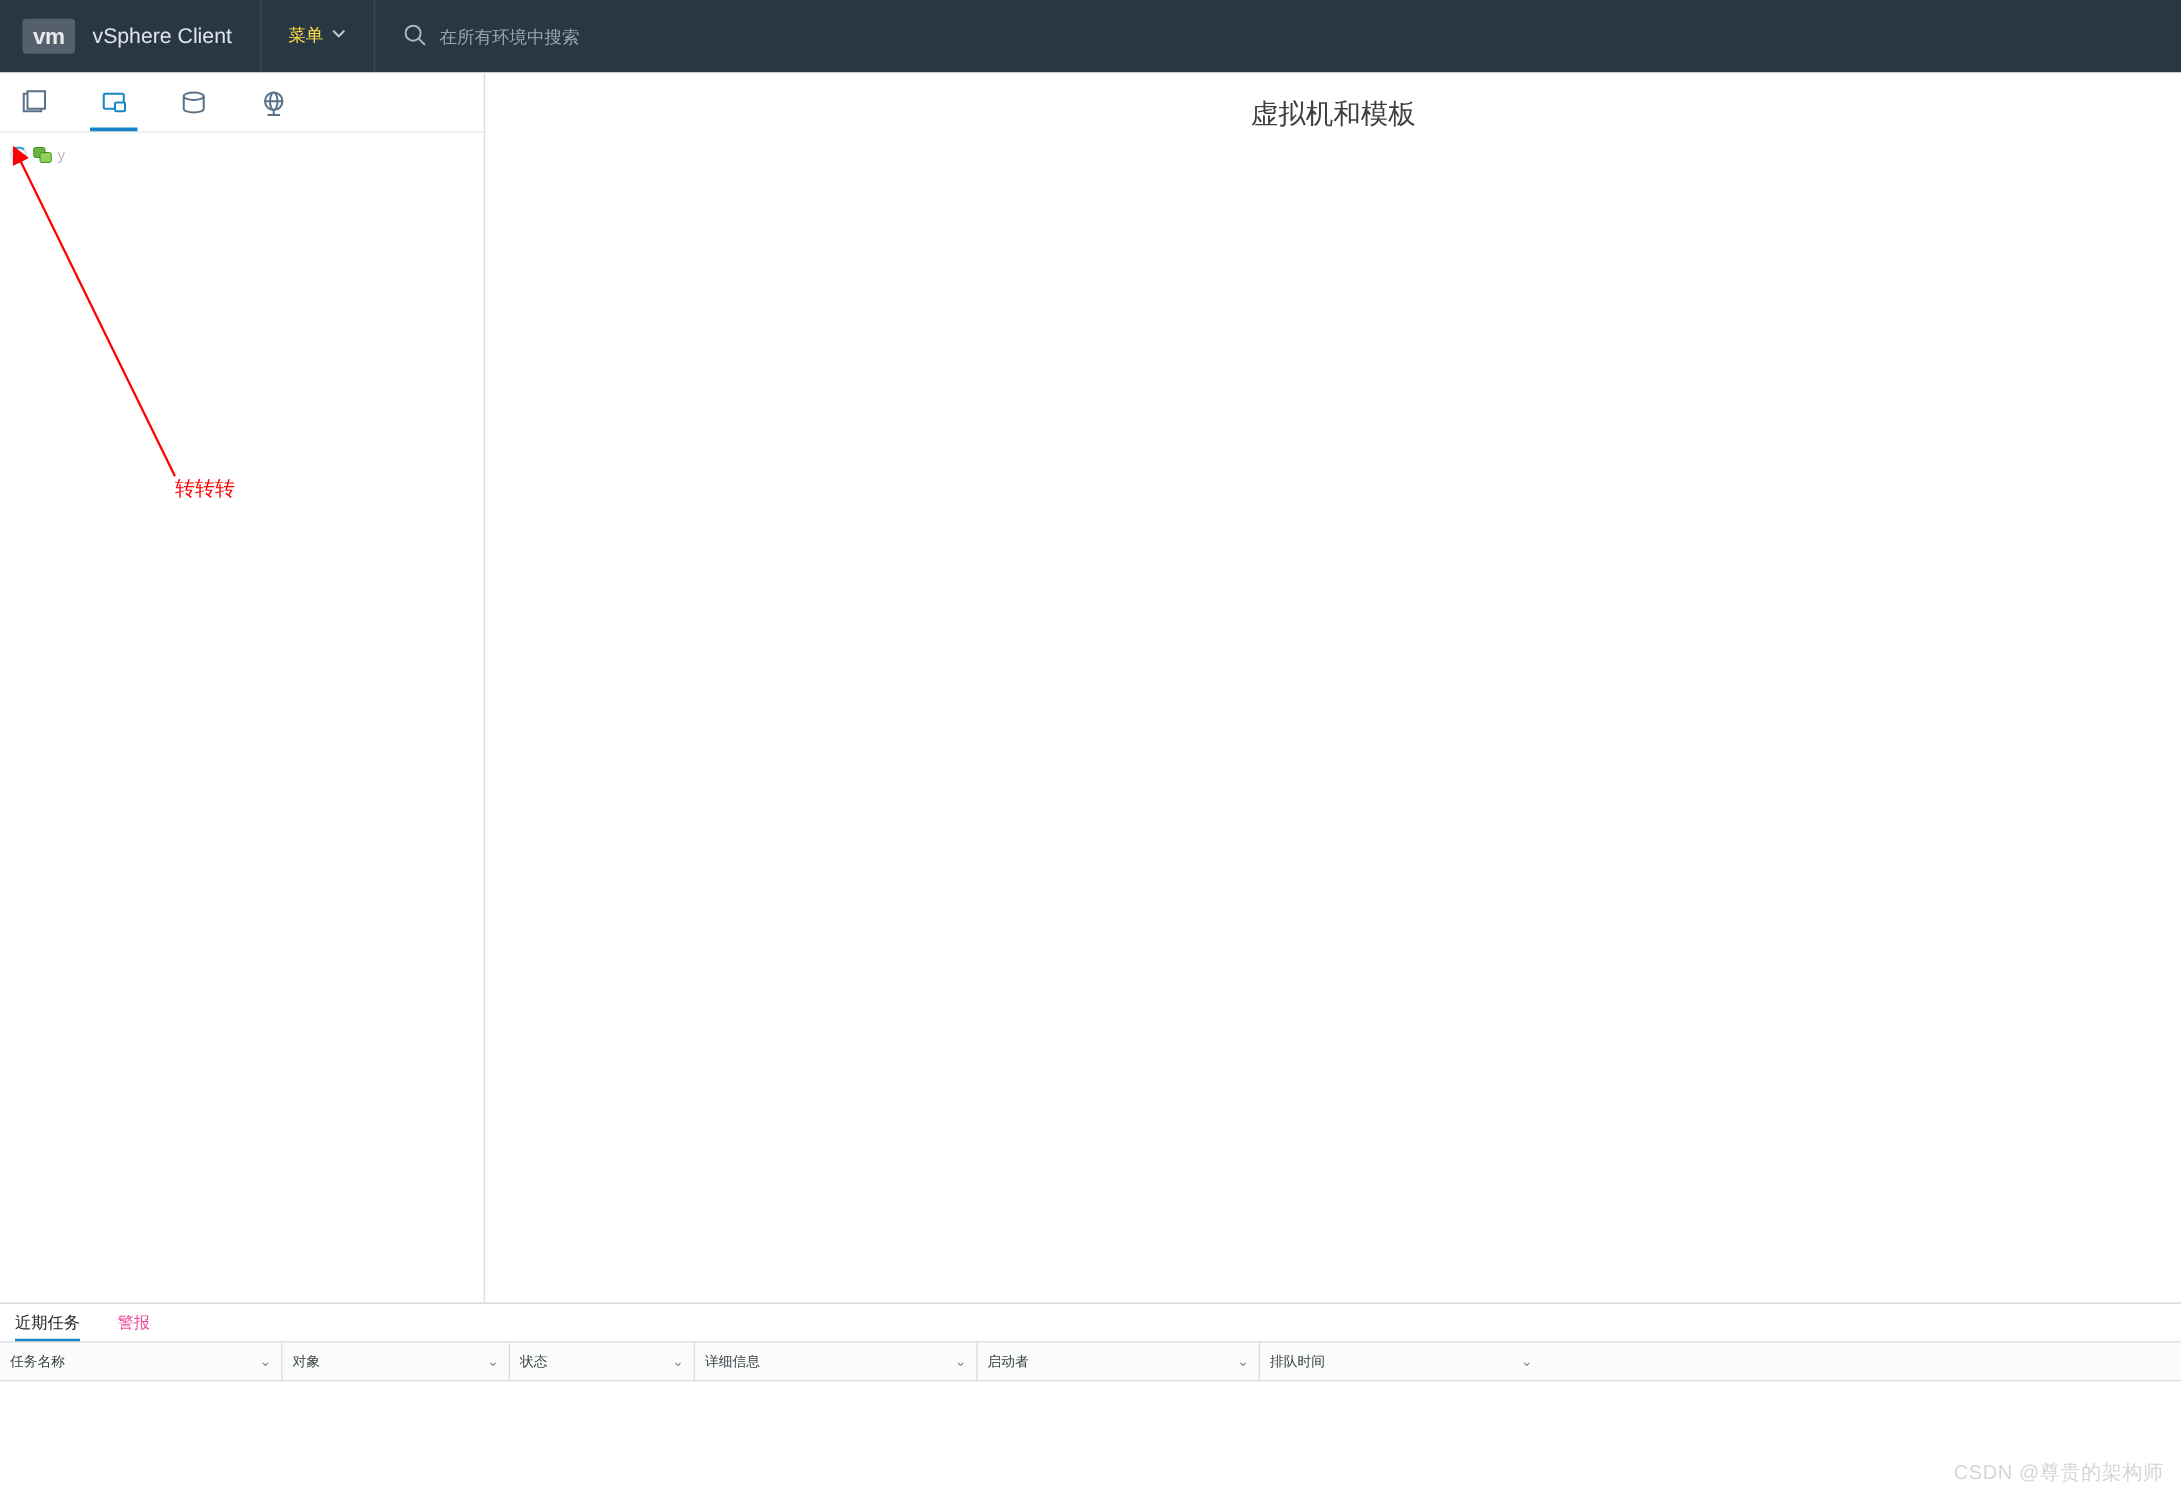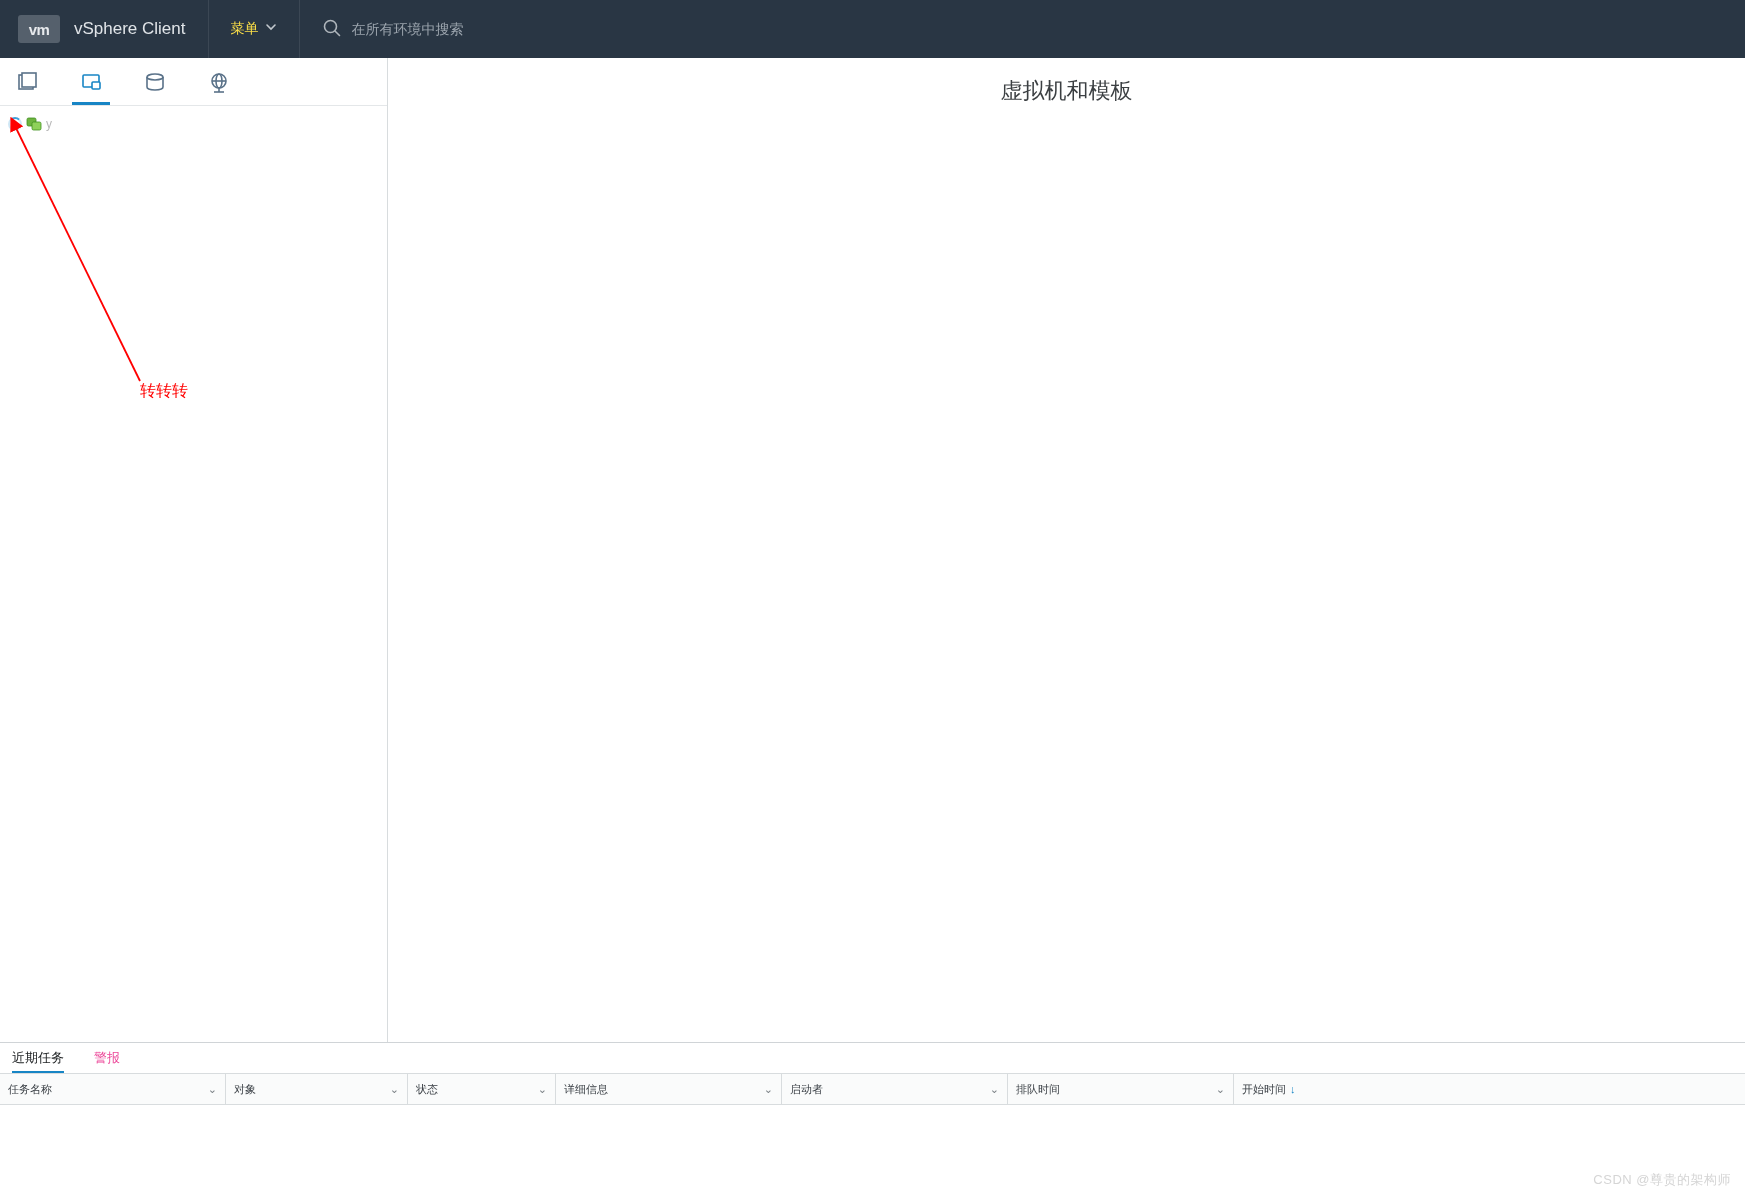--- a/index.html
+++ b/index.html
@@ -1,20 +1,20 @@
 <!DOCTYPE html>
 <html><head>
 <meta charset="utf-8">
 <style>
   * { box-sizing: border-box; margin: 0; padding: 0; }
   html, body { width: 100%; height: 100%; font-family: "Helvetica Neue", Arial, "Microsoft YaHei", sans-serif; font-size: 13px; color: #333; background: #fff; overflow: hidden; }
   
   
   .topbar { height: 58px; background: #293644; display: flex; align-items: center; color: #d8dde2; }
-  .logo-box { width: 42px; height: 28px; background: #55606c; margin-left: 18px; border-radius: 3px; display: flex; align-items: center; justify-content: center; font-size: 15px; font-weight: 600; color: #e8eaed; letter-spacing: -0.5px; }
+  .logo-box { width: 42px; height: 28px; background: #55606c; margin-left: 18px; border-radius: 3px; display: flex; align-items: center; justify-content: center; font-size: 18px; font-weight: 600; color: #e8eaed; letter-spacing: -0.5px; }
   .app-title { margin-left: 14px; font-size: 17px; color: #e0e4e8; }
   .tb-divider { width: 1px; height: 58px; background: #3b4754; margin: 0 22px; }
   .menu-btn { display: flex; align-items: flex-start; font-size: 14px; color: #fde047; cursor: pointer; }
   .menu-btn .chev { margin-left: 6px; }
   .search-wrap { display: flex; align-items: center; margin-left: 0; }
   .search-icon { margin-right: 10px; }
   .search-input { background: transparent; border: none; outline: none; color: #d8dde2; font-size: 14px; width: 260px; }
   .search-input::placeholder { color: #9ba4ad; }
 
   
@@ -46,21 +46,21 @@
   .bp-tabs { height: 30px; display: flex; align-items: flex-end; padding: 0 12px; gap: 30px; }
   .bp-tab { font-size: 13px; color: #ec4899; padding-bottom: 6px; cursor: pointer; position: relative; }
   .bp-tab.active { color: #1b1e20; }
   .bp-tab.active::after { content: ""; position: absolute; left: 0; right: 0; bottom: 0; height: 2px; background: #1785c5; }
   .bp-header { height: 32px; border-top: 1px solid #d8dcde; border-bottom: 1px solid #d8dcde; display: flex; background: #fafbfb; font-size: 11px; color: #3b4046; }
   .bp-col { display: flex; align-items: center; padding: 0 8px; border-right: 1px solid #d8dcde; position: relative; }
   .bp-col:last-child { border-right: none; }
   .col-chev { margin-left: auto; padding-left: 6px; color: #7a8085; }
   .sort-arrow { color: #1785c5; margin-left: 4px; }
   .bp-body { flex: 1; }
-  .watermark { position: absolute; right: 14px; bottom: 8px; font-size: 13px; color: #d5d5d5; letter-spacing: 0.5px; pointer-events: none; }
+  .watermark { position: absolute; right: 14px; bottom: 8px; font-size: 16px; color: #d5d5d5; letter-spacing: 0.5px; pointer-events: none; }
 </style>
 </head>
 <body>
 
 <div class="topbar">
   <div class="logo-box">vm</div>
   <div class="app-title">vSphere Client</div>
   <div class="tb-divider"></div>
   <div class="menu-btn">
     <span>菜单</span>
@@ -167,20 +167,16 @@
       <span class="col-chev">⌄</span>
     </div>
     <div class="bp-col" style="width:226px">
       <span>启动者</span>
       <span class="col-chev">⌄</span>
     </div>
     <div class="bp-col" style="width:226px">
       <span>排队时间</span>
       <span class="col-chev">⌄</span>
     </div>
-    <div class="bp-col" style="flex:1">
-      <span>开始时间</span>
-      <span class="sort-arrow">↓</span>
-    </div>
   </div>
   <div class="bp-body"></div>
   <div class="watermark">CSDN @尊贵的架构师</div>
 </div>
 
 </body></html>

